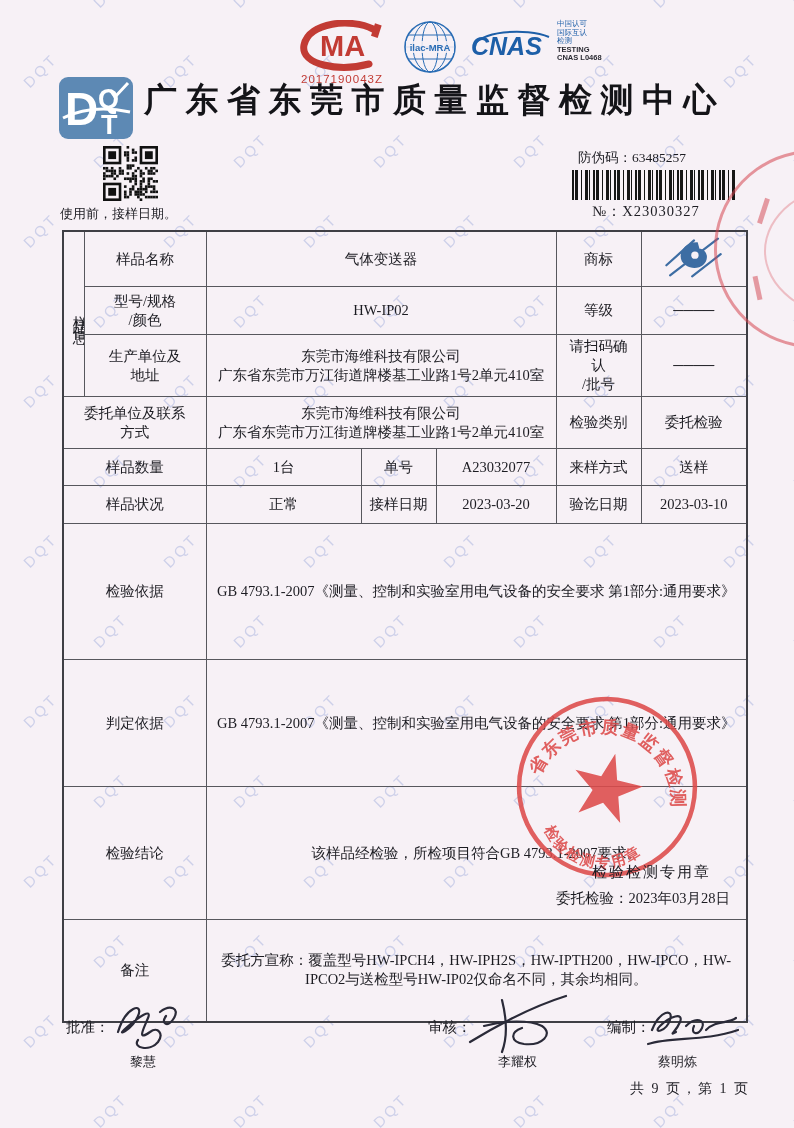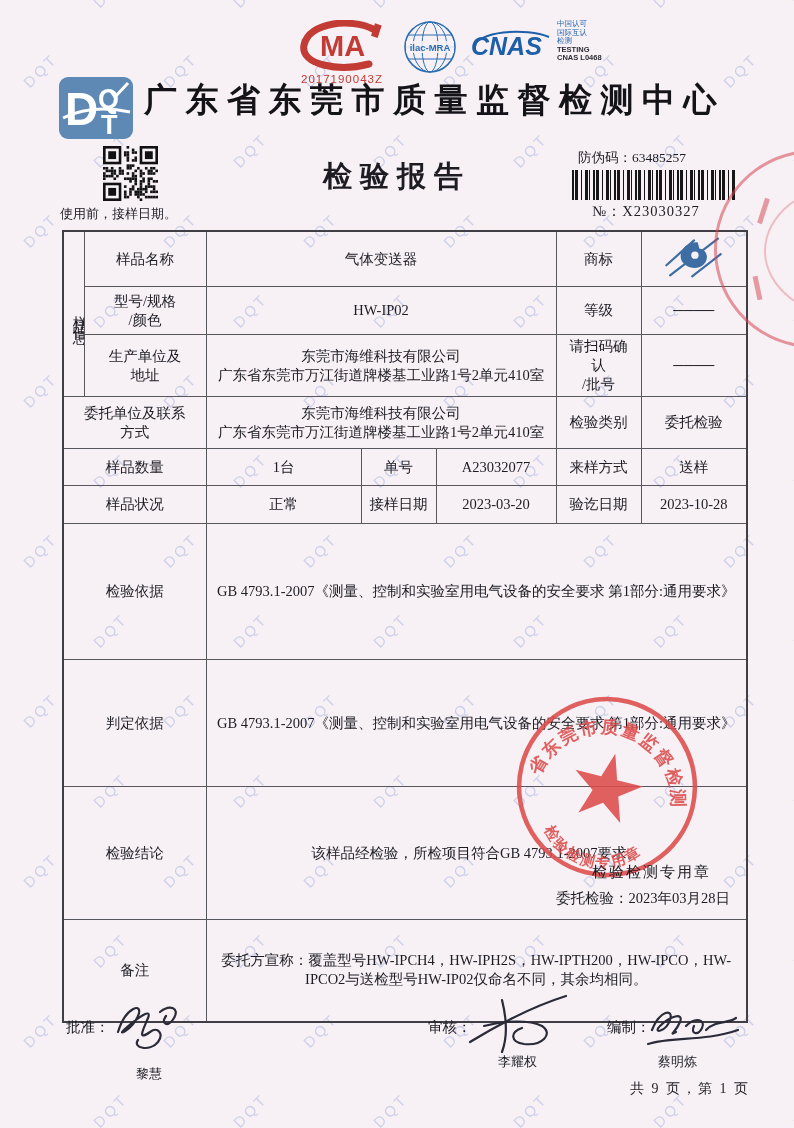--- a/index.html
+++ b/index.html
@@ -335,21 +335,20 @@
         <rect x="2.619047619047619" y="2.619047619047619" width="13.095238095238095" height="13.095238095238095" fill="#f7f1f6"></rect>
         <rect x="5.238095238095238" y="5.238095238095238" width="7.857142857142858" height="7.857142857142858" fill="#111"></rect>
         <rect x="36.666666666666664" y="0" width="18.333333333333332" height="18.333333333333332" fill="#111"></rect>
         <rect x="39.285714285714285" y="2.619047619047619" width="13.095238095238095" height="13.095238095238095" fill="#f7f1f6"></rect>
         <rect x="41.904761904761905" y="5.238095238095238" width="7.857142857142858" height="7.857142857142858" fill="#111"></rect>
         <rect x="0" y="36.666666666666664" width="18.333333333333332" height="18.333333333333332" fill="#111"></rect>
         <rect x="2.619047619047619" y="39.285714285714285" width="13.095238095238095" height="13.095238095238095" fill="#f7f1f6"></rect>
         <rect x="5.238095238095238" y="41.904761904761905" width="7.857142857142858" height="7.857142857142858" fill="#111"></rect>
       </svg>
     <div class="abs qr-caption">使用前，接样日期。</div>
-    <div class="abs report-title">检验报告</div>
     <div class="abs anti-fake">
       <span>防伪码：</span><span>63485257</span>
     </div>
     <div class="abs barcode"></div>
     <div class="abs report-no">
       <span>№：</span><span>X23030327</span>
     </div>
 
     <table class="rpt">
       <colgroup>
@@ -412,21 +411,21 @@
         <td>A23032077</td>
         <td>来样方式</td>
         <td>送样</td>
       </tr>
       <tr style="height:38px">
         <td colspan="2">样品状况</td>
         <td>正常</td>
         <td>接样日期</td>
         <td>2023-03-20</td>
         <td>验讫日期</td>
-        <td>2023-10-28</td>
+        <td>2023-03-10</td>
       </tr>
       <tr style="height:136px">
         <td colspan="2">检验依据</td>
         <td colspan="5" class="left">GB 4793.1-2007《测量、控制和实验室用电气设备的安全要求 第1部分:通用要求》</td>
       </tr>
       <tr style="height:127px">
         <td colspan="2">判定依据</td>
         <td colspan="5" class="left">GB 4793.1-2007《测量、控制和实验室用电气设备的安全要求 第1部分:通用要求》</td>
       </tr>
       <tr style="height:133px">
@@ -460,21 +459,21 @@
     <div class="edge-stamp"></div>
     <div class="edge-stamp2"></div>
     <div class="es-mark" style="right:28px;top:198px;width:5px;height:26px;transform:rotate(18deg);"></div>
     <div class="es-mark" style="right:34px;top:276px;width:5px;height:24px;transform:rotate(-12deg);"></div>
 
     <div class="abs ft-label" style="left:66px;top:1018px;">批准：</div>
     <svg class="abs sig" style="left:102px;top:996px;" width="92" height="58" viewBox="0 0 92 58">
       <path d="M16,36 C24,10 42,6 36,20 C30,34 12,42 24,32 C38,20 50,12 46,22 C42,32 34,46 48,36 C56,30 62,38 56,46 C48,56 30,52 36,44"></path>
       <path d="M58,16 C68,8 78,12 72,22 C66,32 58,28 64,20"></path>
     </svg>
-    <div class="abs ft-name" style="left:136px;top:1053px;margin-top:12px;">黎慧</div>
+    <div class="abs ft-name" style="left:130px;top:1053px;">黎慧</div>
 
     <div class="abs ft-label" style="left:428px;top:1018px;">审核：</div>
     <svg class="abs sig" style="left:462px;top:992px;" width="110" height="64" viewBox="0 0 110 64">
       <path d="M8,50 C34,34 72,14 104,4" stroke-width="2.8"></path>
       <path d="M40,8 C44,24 46,44 40,60" stroke-width="2.8"></path>
       <path d="M22,34 C44,28 68,28 80,34 C92,42 80,54 62,52 C48,50 48,40 60,36" stroke-width="2.8"></path>
     </svg>
     <div class="abs ft-name" style="left:498px;top:1053px;">李耀权</div>
 
     <div class="abs ft-label" style="left:607px;top:1018px;">编制：</div>

